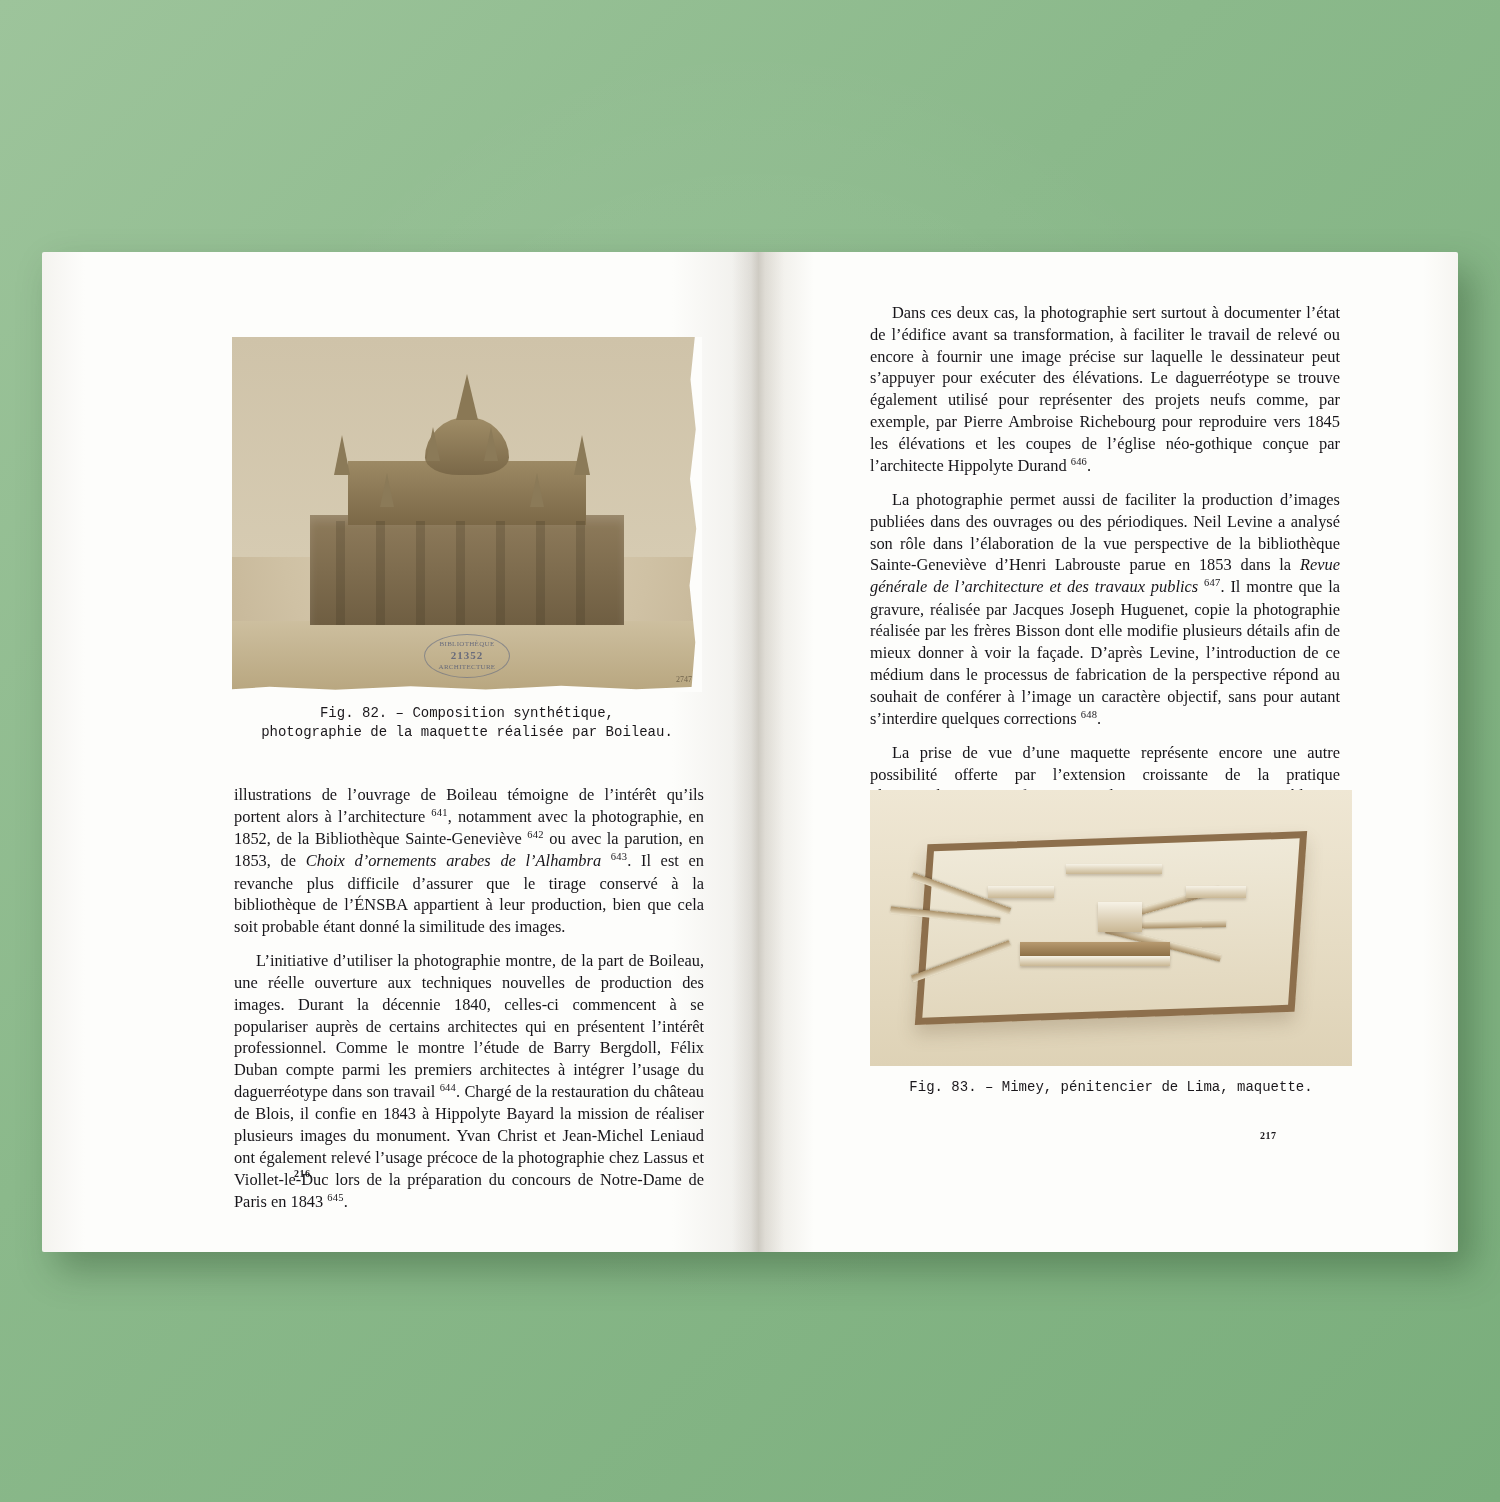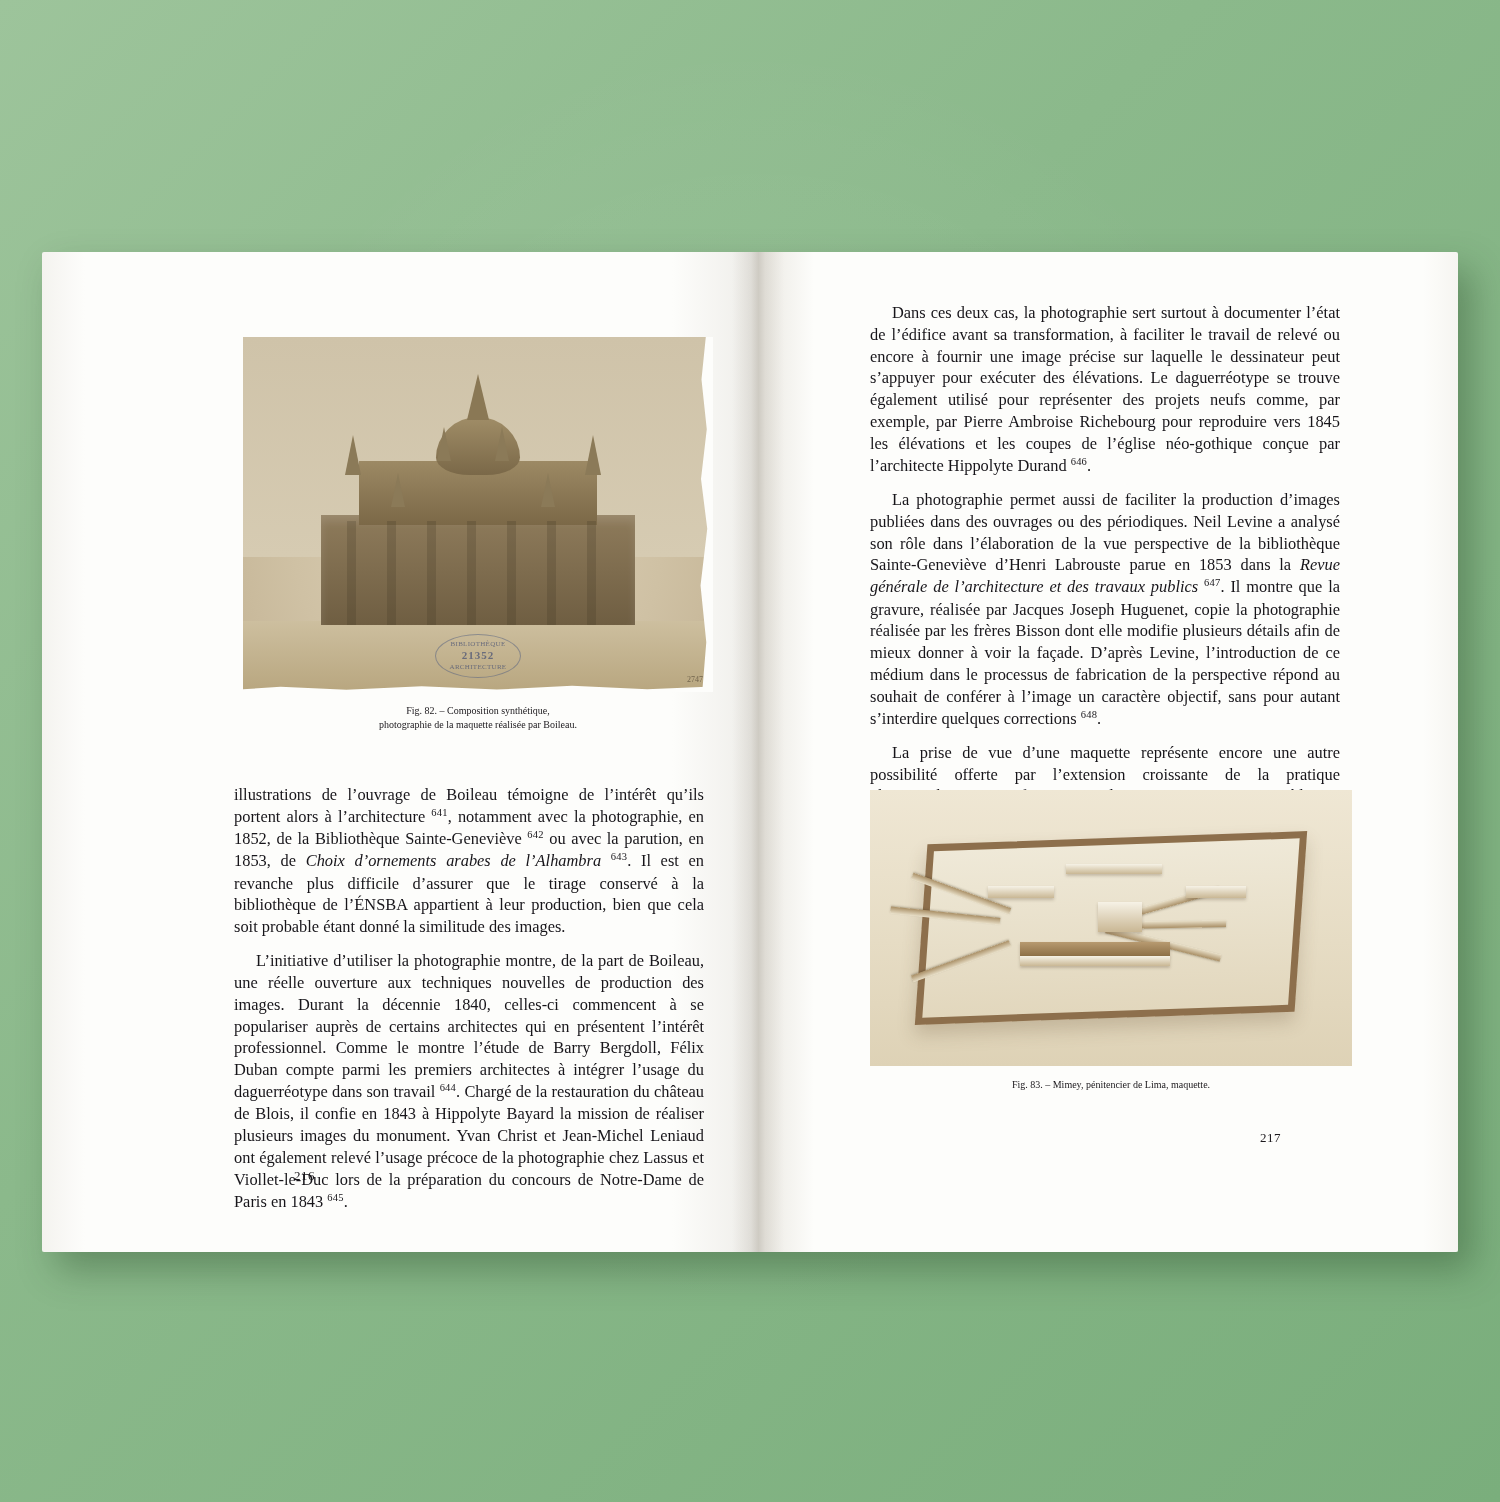--- a/index.html
+++ b/index.html
@@ -84,21 +84,21 @@
   }
   .sc {
     font-variant: small-caps;
     font-size: 14.6px;
     letter-spacing: 0.4px;
   }
 
   
   .fig82-wrap {
     position: absolute;
-    left: 201px;
+    left: 190px;
     top: 85px;
     width: 470px;
   }
   .fig82 {
     width: 470px;
     height: 355px;
     position: relative;
     background: #d9cdb4;
     overflow: hidden;
   }
@@ -218,29 +218,31 @@
   .torn-bottom {
     position: absolute;
     left: 0; right: 0; bottom: 0;
     height: 12px;
     background: #fdfdfb;
     clip-path: polygon(0 100%,100% 100%,100% 55%,86% 78%,70% 48%,54% 80%,38% 52%,22% 82%,8% 56%,0 78%);
   }
   .caption {
     margin-top: 12px;
     text-align: center;
-    font-size: 10px;
+    font-size: 14px;
     line-height: 1.35;
     color: #1b181c;
+    font-family: Liberation Mono, monospace;
   }
   .folio {
     position: absolute;
-    font-size: 13px;
+    font-size: 10px;
     color: #1b181c;
     letter-spacing: 0.5px;
+    font-weight: bold;
   }
 
   
   .fig83-wrap {
     position: absolute;
     left: 112px;
     top: 538px;
     width: 482px;
   }
   .fig83 {

